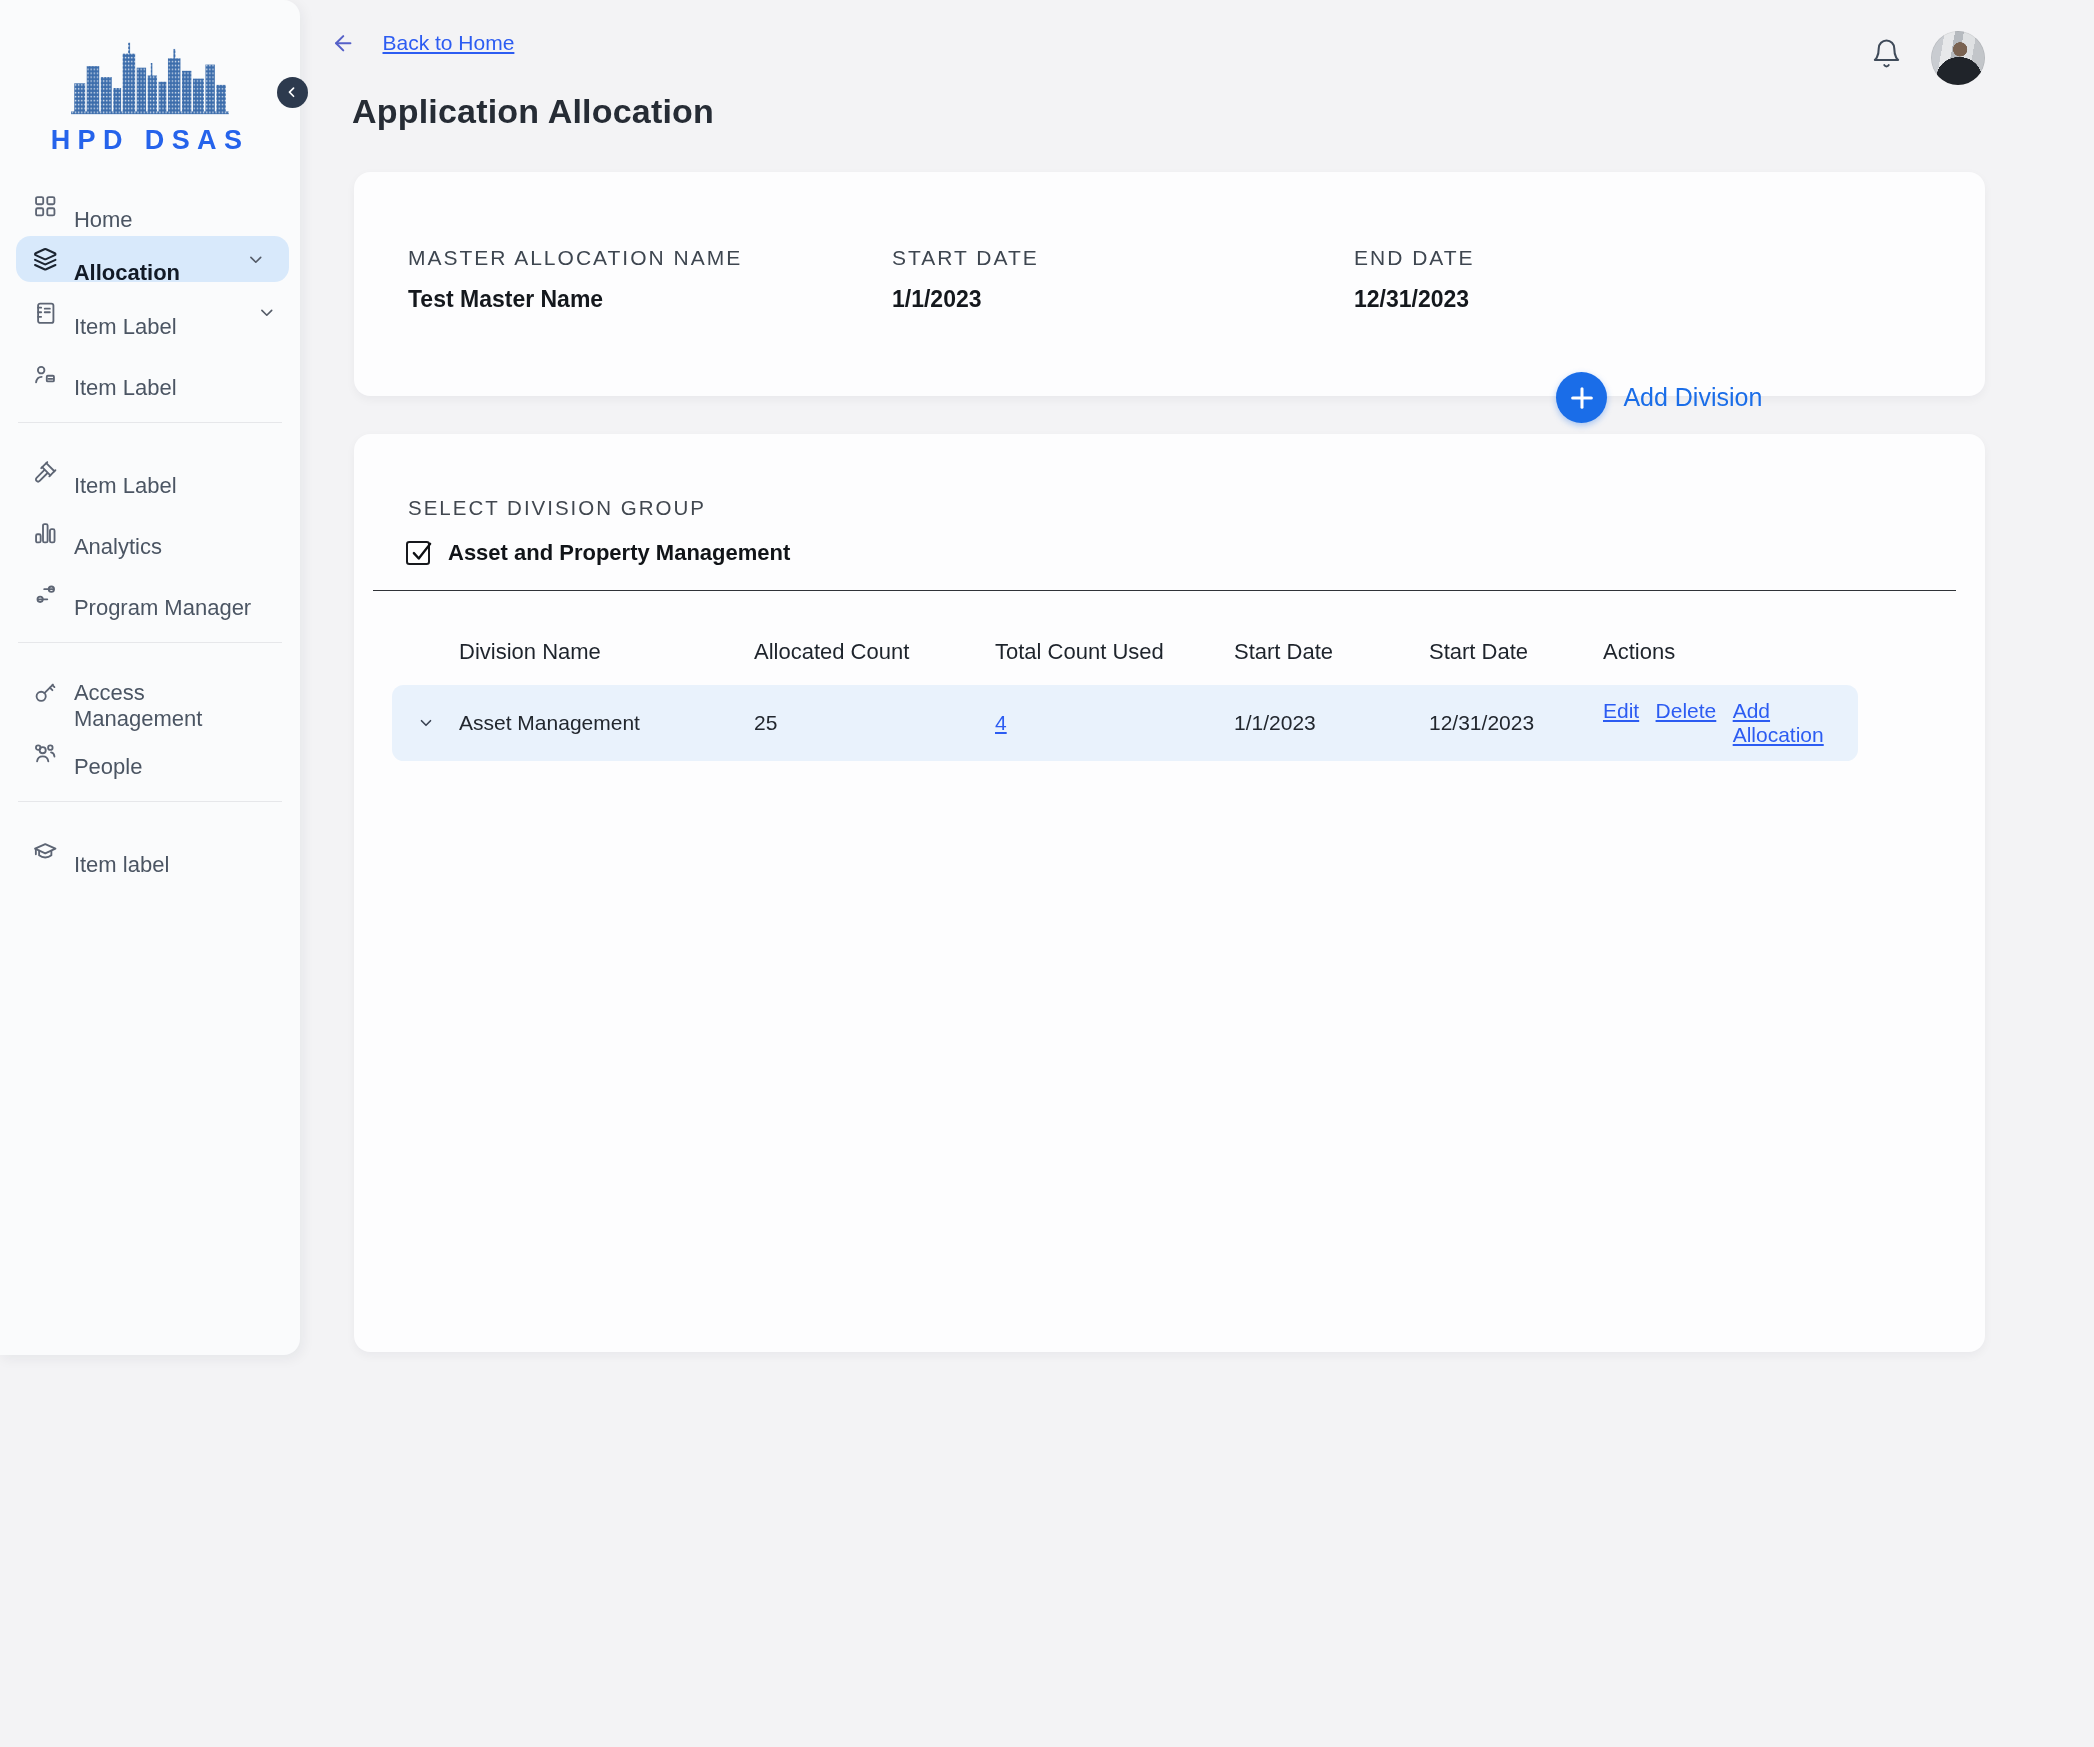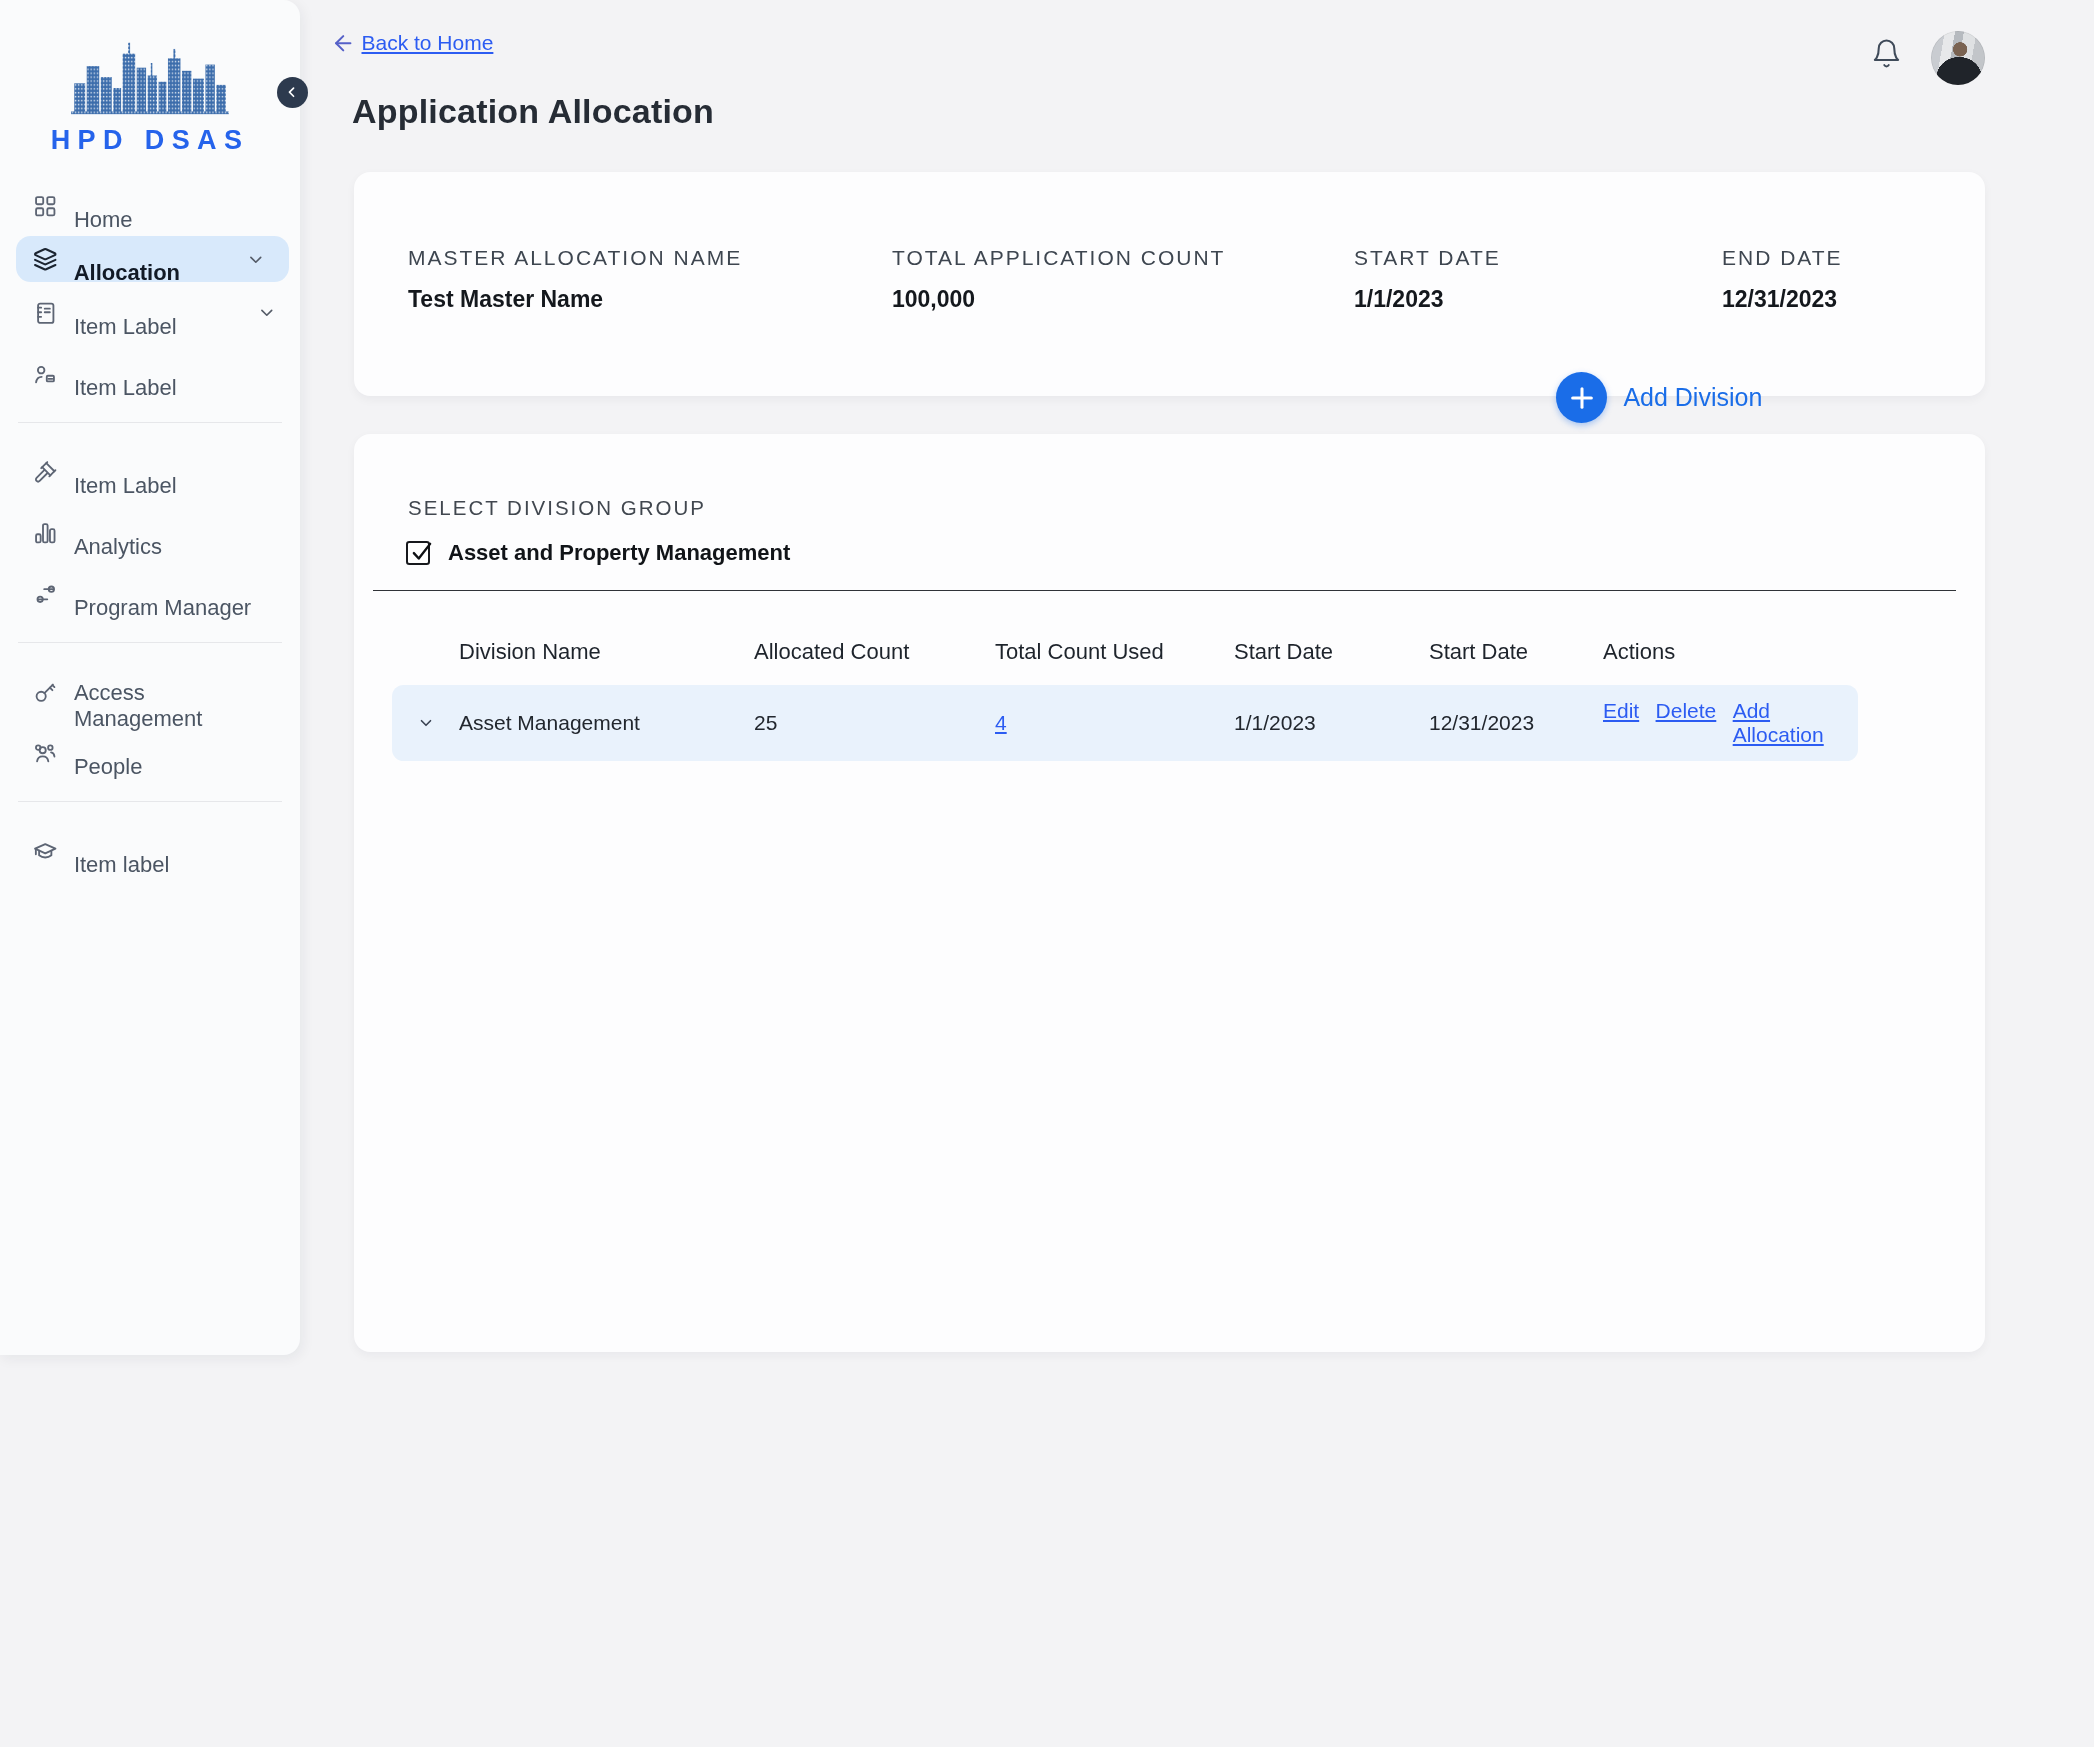--- a/index.html
+++ b/index.html
@@ -49,21 +49,21 @@
   .nav-item .lbl{flex:1;margin-top:28px;}
   .nav-item.active{
     margin:0 11.5px 0 16.4px;height:46px;padding-left:16.4px;border-radius:14.7px;
     background:var(--active-item-bg);color:#121a26;font-weight:700;
   }
   .nav-sep{border:none;border-top:0.8px solid #e6e7ea;margin:18px 18px;}
   .icn{flex:0 0 auto;display:flex;align-items:center;justify-content:center;}
 
   
   .back-link{
-    position:absolute;left:331px;top:31px;display:flex;align-items:center;gap:6px;
+    position:absolute;left:331px;top:31px;display:flex;align-items:center;gap:27px;
     color:var(--link-blue);font-size:21px;text-decoration:none;cursor:pointer;
   }
   .back-link .back-txt{text-decoration:underline;}
   .page-title{
     position:absolute;left:352px;top:92px;font-size:34px;font-weight:650;
     color:#262c35;letter-spacing:0.2px;
   }
   .bell-btn{position:absolute;left:1871px;top:38px;background:none;border:none;cursor:pointer;}
   .avatar{
     position:absolute;left:1931px;top:31px;width:54px;height:54px;border-radius:50%;
@@ -331,24 +331,20 @@
 </button>
 
 <div class="avatar"></div>
 
 <section class="card master-card">
   <div class="field">
     <span class="f-label">MASTER ALLOCATION NAME</span>
     <span class="f-value">Test Master Name</span>
   </div>
   <div class="field">
-    <span class="f-label">TOTAL APPLICATION COUNT</span>
-    <span class="f-value">100,000</span>
-  </div>
-  <div class="field">
     <span class="f-label">START DATE</span>
     <span class="f-value">1/1/2023</span>
   </div>
   <div class="field">
     <span class="f-label">END DATE</span>
     <span class="f-value">12/31/2023</span>
   </div>
 </section>
 
 <button class="add-division">

